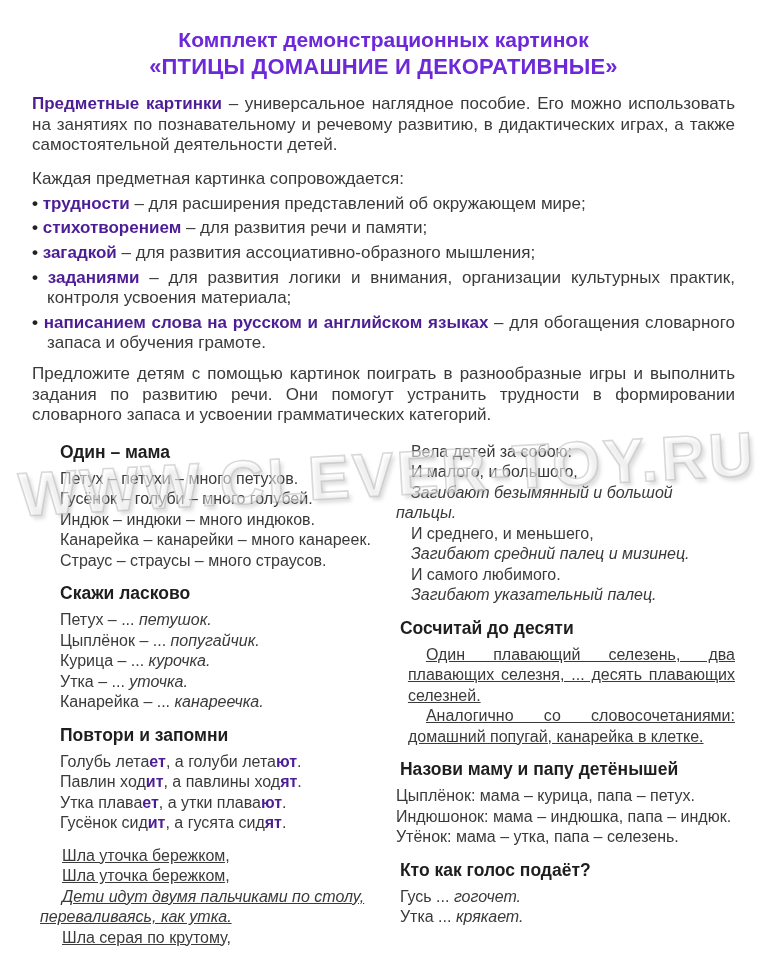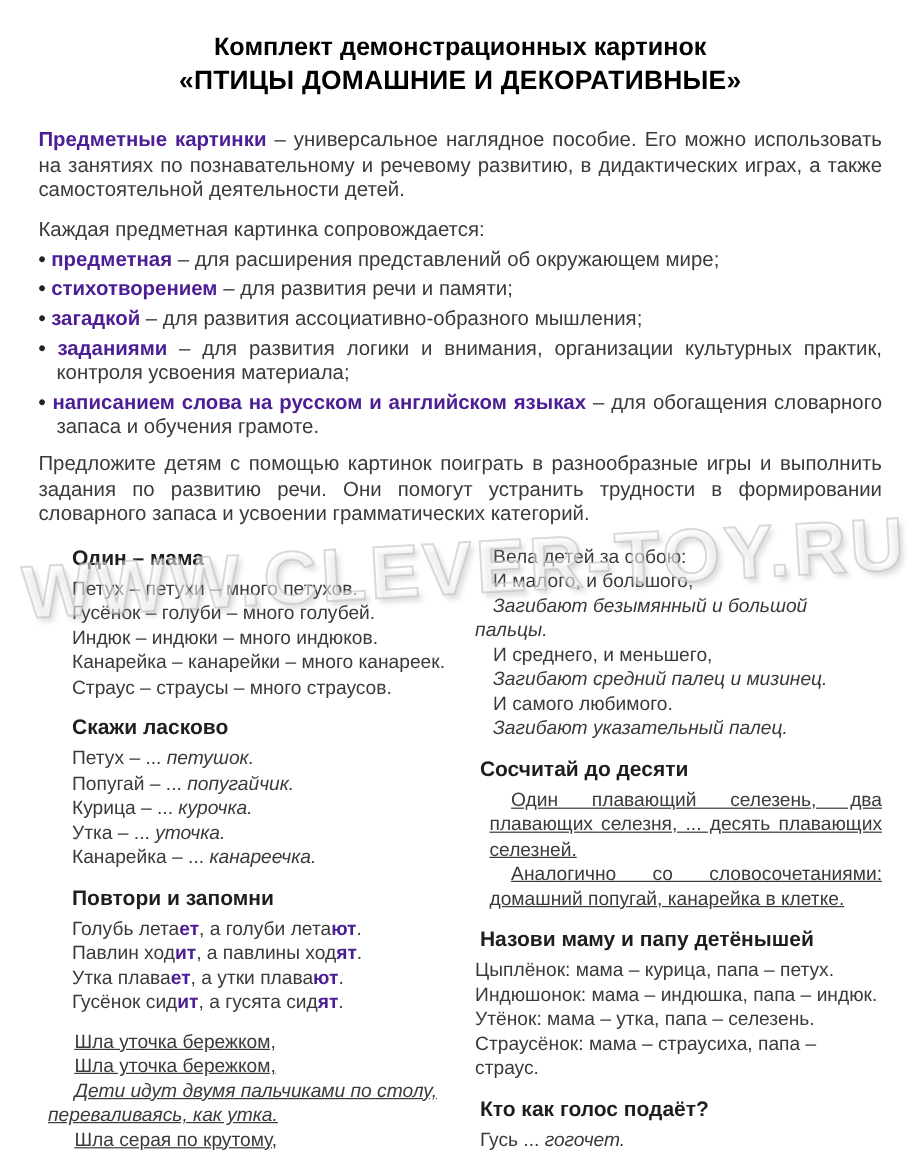--- a/index.html
+++ b/index.html
@@ -10,23 +10,23 @@
     margin:0 auto;
     background:#fff;
     font-family:"Liberation Sans", sans-serif;
     color:#3a3a3a;
     overflow:hidden;
     box-sizing:border-box;
   }
   .content { position:relative; z-index:1; padding:26px 30px 0 32px; }
 
   h1.doc-title {
-    margin:0 0 26px 0;
+    margin:0 0 14px 0;
     text-align:center;
-    color:#000000;
+    color:#6d28d9;
     font-size:21px;
     line-height:27px;
     font-weight:bold;
   }
   h1.doc-title .t2 { font-size:22px; letter-spacing:0.2px; }
 
   p.para {
     margin:0 0 12px 0;
     font-size:17px;
     line-height:20.6px;
@@ -98,21 +98,21 @@
     <h1 class="doc-title">
       <span class="t1">Комплект демонстрационных картинок</span><br>
       <span class="t2">«ПТИЦЫ ДОМАШНИЕ И ДЕКОРАТИВНЫЕ»</span>
     </h1>
 
     <p class="para"><b>Предметные картинки</b><span> – универсальное наглядное пособие. Его можно использовать на занятиях по познавательному и речевому развитию, в дидактических играх, а также самостоятельной деятельности детей.</span></p>
 
     <p class="list-intro">Каждая предметная картинка сопровождается:</p>
 
     <ul class="feature-list" id="feature-list">
-        <li><span class="b">предметная</span><span> – для расширения представлений об окружающем мире;</span></li>
+        <li><span class="b">трудности</span><span> – для расширения представлений об окружающем мире;</span></li>
         <li><span class="b">стихотворением</span><span> – для развития речи и памяти;</span></li>
         <li><span class="b">загадкой</span><span> – для развития ассоциативно-образного мышления;</span></li>
         <li><span class="b">заданиями</span><span> – для развития логики и внимания, организации культурных практик, контроля усвоения материала;</span></li>
         <li><span class="b">написанием слова на русском и английском языках</span><span> – для обогащения словарного запаса и обучения грамоте.</span></li>
       </ul>
 
     <p class="para">Предложите детям с помощью картинок поиграть в разнообразные игры и выполнить задания по развитию речи. Они помогут устранить трудности в формировании словарного запаса и усвоении грамматических категорий.</p>
 
     <div class="columns">
       <div class="col col-left" id="col-left">
@@ -120,21 +120,21 @@
             <h2>Один – мама</h2>
             <p class="line"><span>Петух – петухи – много петухов.</span></p>
             <p class="line"><span>Гусёнок – голуби – много голубей.</span></p>
             <p class="line"><span>Индюк – индюки – много индюков.</span></p>
             <p class="line"><span>Канарейка – канарейки – много канареек.</span></p>
             <p class="line"><span>Страус – страусы – много страусов.</span></p>
           </section>
           <section class="plain">
             <h2>Скажи ласково</h2>
             <p class="line"><span>Петух – ... </span><span class="i">петушок.</span></p>
-            <p class="line"><span>Попугай – ... </span><span class="i">попугайчик.</span></p>
+            <p class="line"><span>Цыплёнок – ... </span><span class="i">попугайчик.</span></p>
             <p class="line"><span>Курица – ... </span><span class="i">курочка.</span></p>
             <p class="line"><span>Утка – ... </span><span class="i">уточка.</span></p>
             <p class="line"><span>Канарейка – ... </span><span class="i">канареечка.</span></p>
           </section>
           <section class="plain">
             <h2>Повтори и запомни</h2>
             <p class="line"><span>Голубь лета</span><span class="b">ет</span><span>, а голуби лета</span><span class="b">ют</span><span>.</span></p>
             <p class="line"><span>Павлин ход</span><span class="b">ит</span><span>, а павлины ход</span><span class="b">ят</span><span>.</span></p>
             <p class="line"><span>Утка плава</span><span class="b">ет</span><span>, а утки плава</span><span class="b">ют</span><span>.</span></p>
             <p class="line"><span>Гусёнок сид</span><span class="b">ит</span><span>, а гусята сид</span><span class="b">ят</span><span>.</span></p>
@@ -159,21 +159,20 @@
           <section class="para">
             <h2>Сосчитай до десяти</h2>
             <p class="line"><span>Один плавающий селезень, два плавающих селезня, ... десять плавающих селезней.</span></p>
             <p class="line"><span>Аналогично со словосочетаниями: домашний попугай, канарейка в клетке.</span></p>
           </section>
           <section class="plain-flush">
             <h2>Назови маму и папу детёнышей</h2>
             <p class="line"><span>Цыплёнок: мама – курица, папа – петух.</span></p>
             <p class="line"><span>Индюшонок: мама – индюшка, папа – индюк.</span></p>
             <p class="line"><span>Утёнок: мама – утка, папа – селезень.</span></p>
-            <p class="line"><span>Страусёнок: мама – страусиха, папа – страус.</span></p>
           </section>
           <section class="plain">
             <h2>Кто как голос подаёт?</h2>
             <p class="line"><span>Гусь ... </span><span class="i">гогочет.</span></p>
             <p class="line"><span>Утка ... </span><span class="i">крякает.</span></p>
           </section>
         </div>
     </div>
 
   </div>

